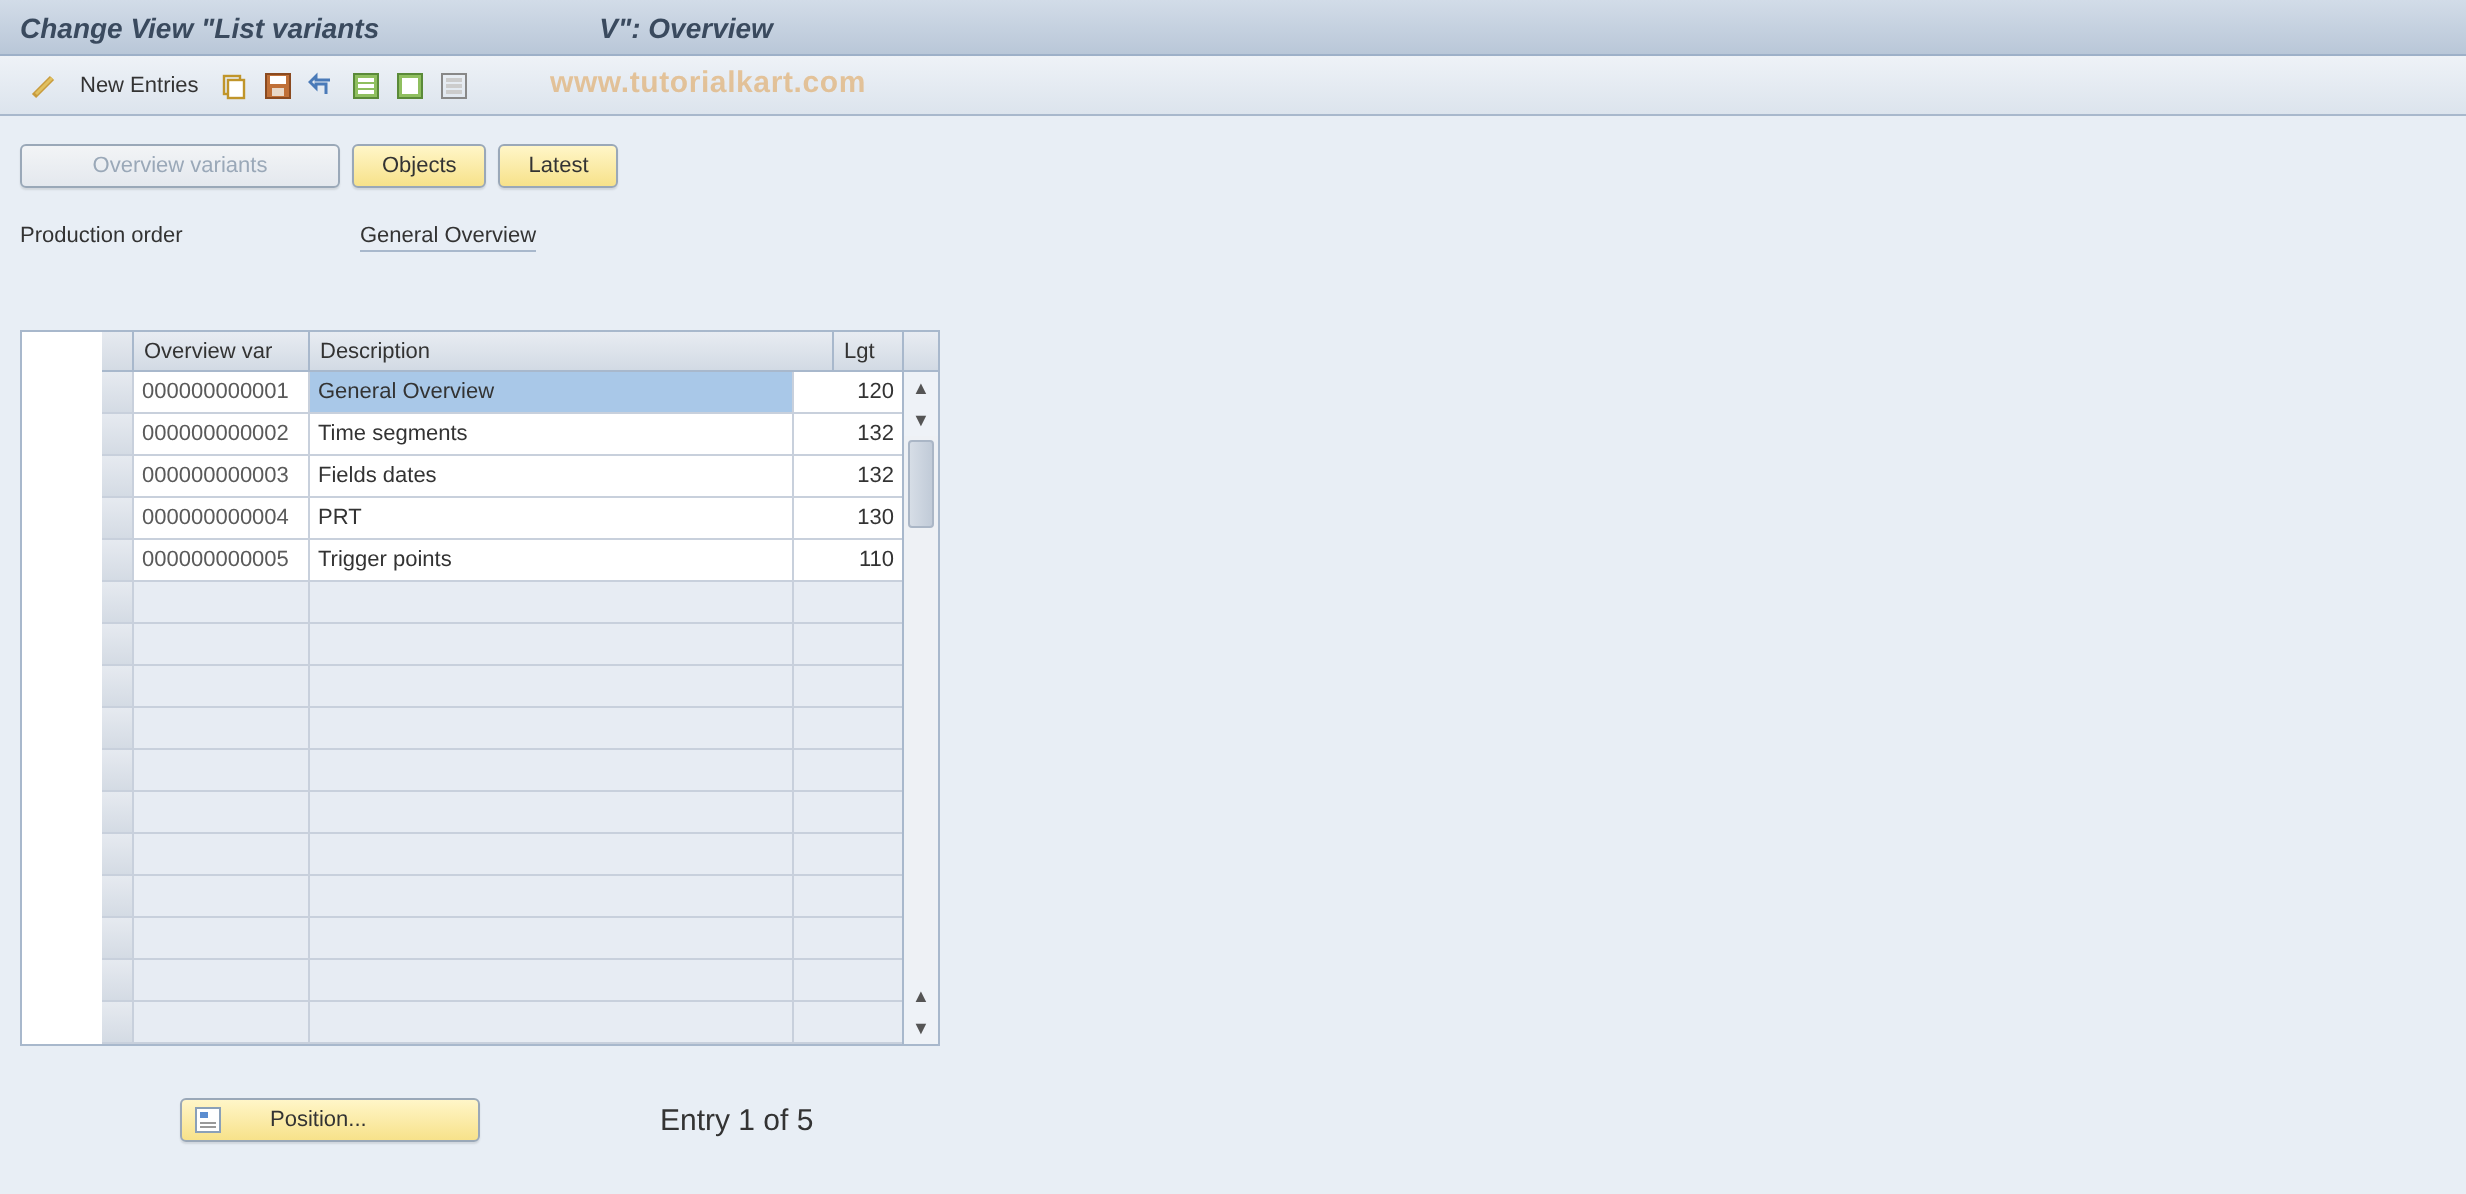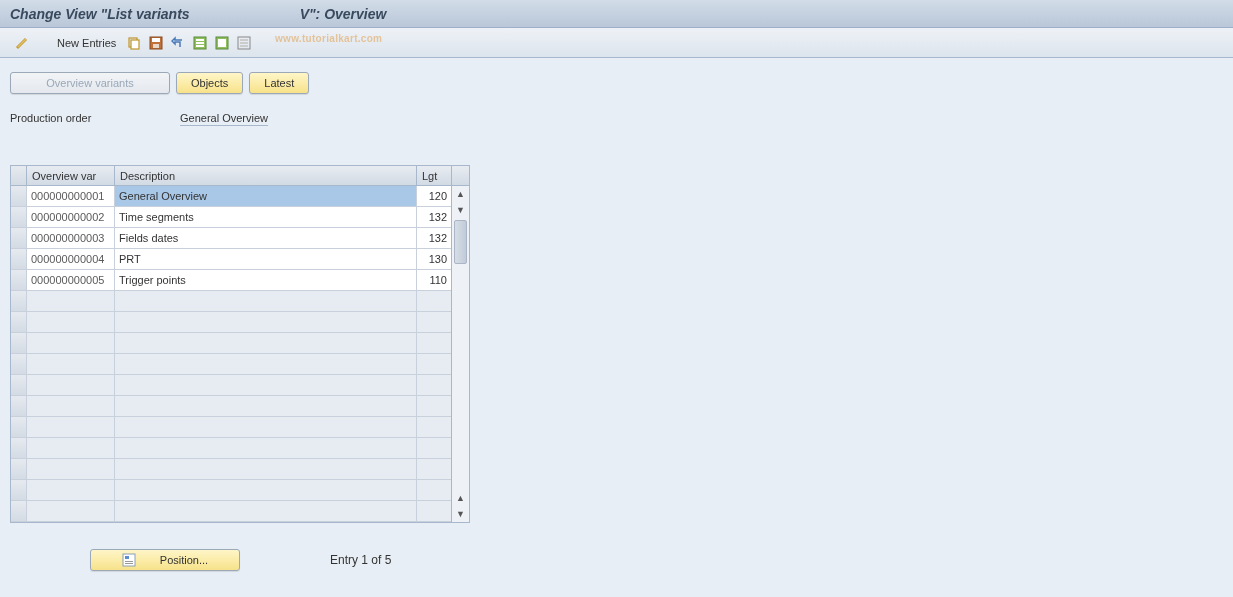--- a/index.html
+++ b/index.html
@@ -45,29 +45,28 @@
       display: inline-flex;
       align-items: center;
       justify-content: center;
       cursor: pointer;
     }
     .toolbar-text-btn {
       font-size: 11px;
       color: #333;
       cursor: pointer;
       padding: 2px 4px;
-      margin-left: 17px;
     }
     .watermark {
       position: absolute;
       left: 275px;
       top: 5px;
       color: #e0a050;
       opacity: 0.55;
-      font-size: 10px;
+      font-size: 15px;
       font-weight: bold;
       letter-spacing: 0.3px;
       pointer-events: none;
     }
     .content {
       padding: 14px 10px;
     }
     .btn-row {
       display: flex;
       gap: 6px;
@@ -100,20 +99,21 @@
       font-size: 11px;
       color: #333;
     }
     .meta-label { min-width: 90px; }
     .meta-value { border-bottom: 1px solid #a8b8cc; min-width: 54px; padding-bottom:1px;}
     .table-wrap {
       display: flex;
       width: 460px;
       border: 1px solid #a8b8cc;
       background: #fff;
+      padding-left: 40px;
     }
     .table-area {
       flex: 1;
     }
     .table-header {
       display: flex;
       background: linear-gradient(to bottom, #e8ecf2, #d2dae4);
       border-bottom: 1px solid #a8b8cc;
       height: 20px;
     }
@@ -141,21 +141,21 @@
       padding: 3px 4px;
       font-size: 11px;
       background: #fff;
       display: flex;
       align-items: center;
       overflow: hidden;
     }
     .td.sel { width: 16px; padding:0; background: linear-gradient(to bottom,#e6eaf0,#d4dbe4); cursor:pointer;}
     .td.c1 { width: 88px; color:#5a5a5a; }
     .td.c2 { flex: 1; }
-    .td.c3 { width: 34px; border-right:none; justify-content:flex-end;}
+    .td.c3 { width: 54px; border-right:none; justify-content:flex-end;}
     .td.highlighted { background: #a9c8e8; }
     .tr.empty .td { background: #e7ecf3; }
     .tr.empty .td.sel { background: linear-gradient(to bottom,#e6eaf0,#d4dbe4);}
     .scroll-col {
       width: 18px;
       background: #e3e8ef;
       border-left: 1px solid #a8b8cc;
       display: flex;
       flex-direction: column;
     }
@@ -191,24 +191,23 @@
       border:1px solid #9aa8b8;
       border-radius:3px;
       background: linear-gradient(to bottom,#fff6c8,#f7e28a);
       display:flex;
       align-items:center;
       padding: 0 6px;
       gap: 24px;
       cursor:pointer;
       font-size:11px;
       box-shadow: 0 1px 1px rgba(0,0,0,0.1);
-      justify-content: center;
     }
     .pos-icon { width:14px;height:14px; }
-    .status-text { font-size:12px; color:#333;}
+    .status-text { font-size:15px; color:#333;}
     svg { display:block; }
   </style>
 </head>
 <body>
 
 <div class="title-bar">
   <span class="title-text">Change View "List variants</span>
   <span class="title-text title-part2">V": Overview</span>
 </div>
 

